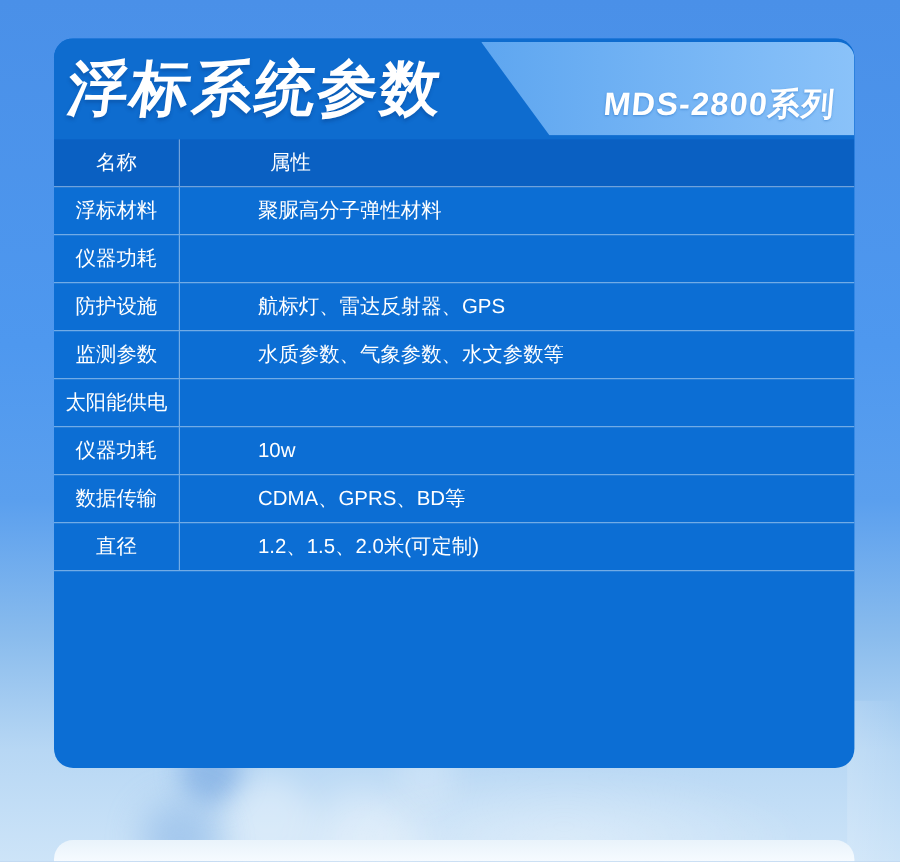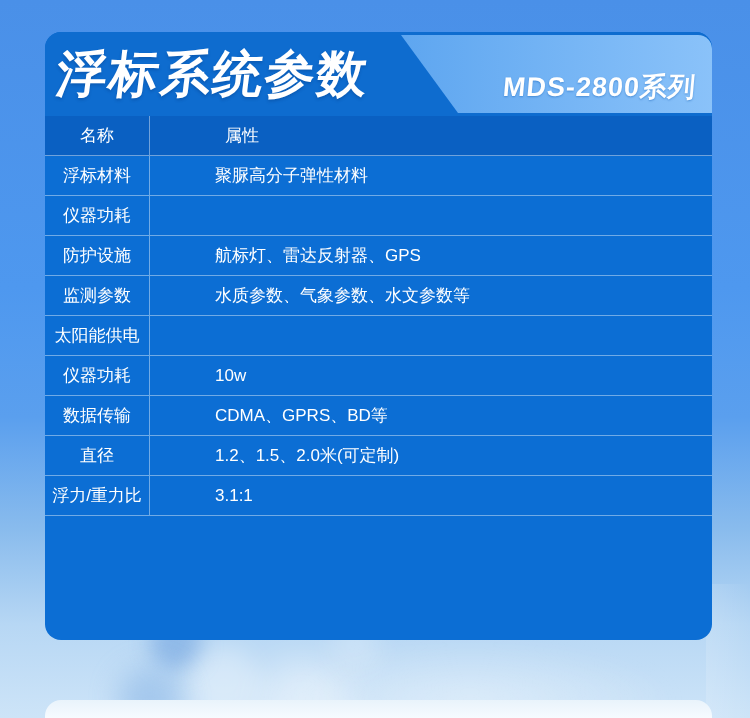--- a/index.html
+++ b/index.html
@@ -69,21 +69,21 @@
   .trow{
     display:flex;height:40px;
     border-bottom:1px solid rgba(255,255,255,.42);
     color:var(--text,#fff);font-size:17px;
   }
   .trow.head{background:var(--table-header,#0a60c2);}
   .cell-name{
     width:105px;flex:0 0 105px;
     display:flex;align-items:center;justify-content:center;
     border-right:1px solid rgba(255,255,255,.42);
-    text-align:left;padding:0 2px;white-space:nowrap;
+    text-align:left;padding:0 2px;white-space:nowrap;font-family:Liberation Mono, monospace;
   }
   .cell-value{
     flex:1;display:flex;align-items:center;
     padding-left:65px;white-space:nowrap;text-align:center;
   }
   .trow.head .cell-value{padding-left:75px;}
   .panel-footer{height:44px;}
 
   
   .next-card{
@@ -144,24 +144,20 @@
         <div class="cell-value">10w</div>
       </div>
       <div class="trow">
         <div class="cell-name">数据传输</div>
         <div class="cell-value">CDMA、GPRS、BD等</div>
       </div>
       <div class="trow">
         <div class="cell-name">直径</div>
         <div class="cell-value">1.2、1.5、2.0米(可定制)</div>
       </div>
-      <div class="trow">
-        <div class="cell-name">浮力/重力比</div>
-        <div class="cell-value">3.1:1</div>
-      </div>
 
     </div>
 
     <div class="panel-footer"></div>
   </div>
 
   <div class="next-card"></div>
 
 </div>
 

